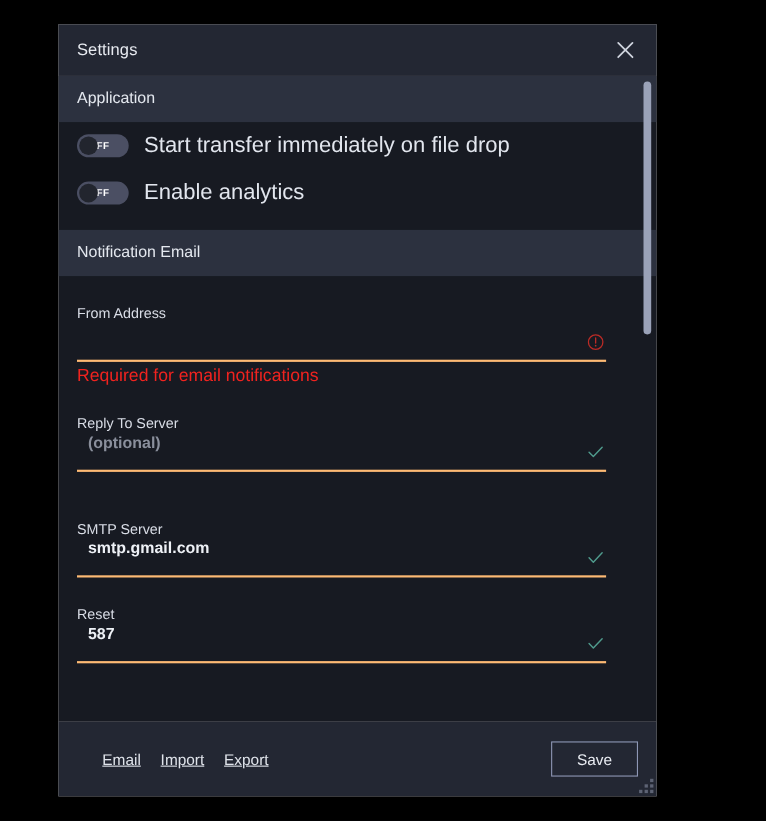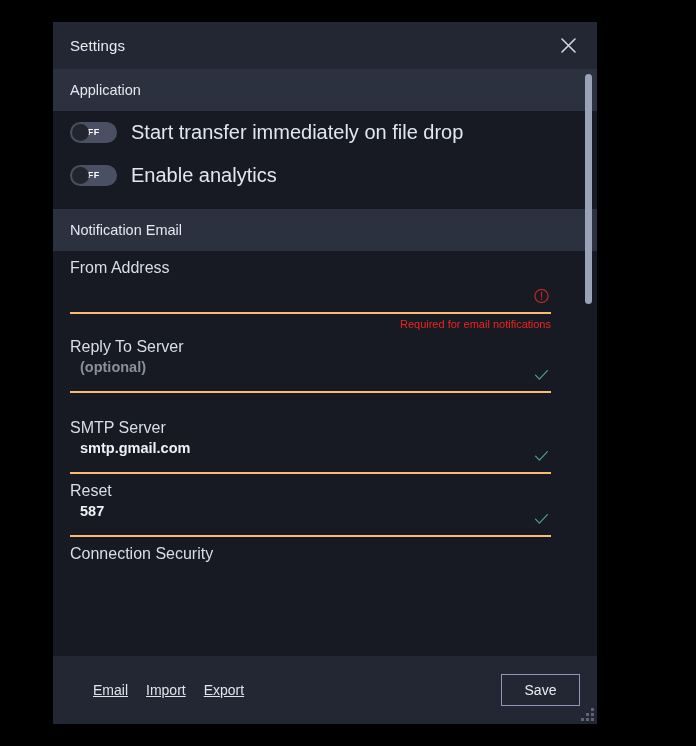--- a/index.html
+++ b/index.html
@@ -115,22 +115,22 @@
     color: #e2e6ee;
     font-size: 20px;
     margin-left: 14px;
   }
 
   .field {
     padding: 0 46px 0 17px;
   }
   .field-label {
     color: #d9dde6;
-    font-size: 16px;
-    padding-top: 8px;
+    font-size: 13px;
+    padding-top: 26px;
     padding-bottom: 3px;
   }
   .input-line {
     position: relative;
     height: 34px;
     display: flex;
     align-items: flex-start;
     border-bottom: 2px solid #fdba74;
     box-sizing: border-box;
     cursor: text;
@@ -145,23 +145,22 @@
   .input-line .adorn {
     position: absolute;
     right: 2px;
     top: 50%;
     transform: translateY(-50%);
     display: flex;
     align-items: center;
   }
   .error-text {
     color: #f0231f;
-    font-size: 11px;
+    font-size: 16px;
     padding-top: 4px;
-    text-align: right;
   }
   .spacer-12 { height: 12px; }
   .spacer-18 { height: 18px; }
 
   
   #scrollbar-track {
     position: absolute;
     right: 3px;
     top: 0;
     bottom: 0;
@@ -316,23 +315,20 @@
         <div class="input-line">
           <span class="val">587</span>
           <span class="adorn">
             <svg width="15" height="13" viewBox="0 0 15 13" aria-hidden="true">
               <path d="M1.5,6.6 L5.4,10.6 L13.4,2.1" fill="none" stroke="#4f9a8c" stroke-width="1.3" stroke-linecap="round" stroke-linejoin="round"></path>
             </svg>
           </span>
         </div>
       </div>
 
-      <div class="field">
-        <div class="field-label">Connection Security</div>
-      </div>
 
     </div>
 
     <div id="scrollbar-track">
       <div id="scrollbar-thumb"></div>
     </div>
   </div>
 
   <div id="footer">
     <div id="footer-left">

